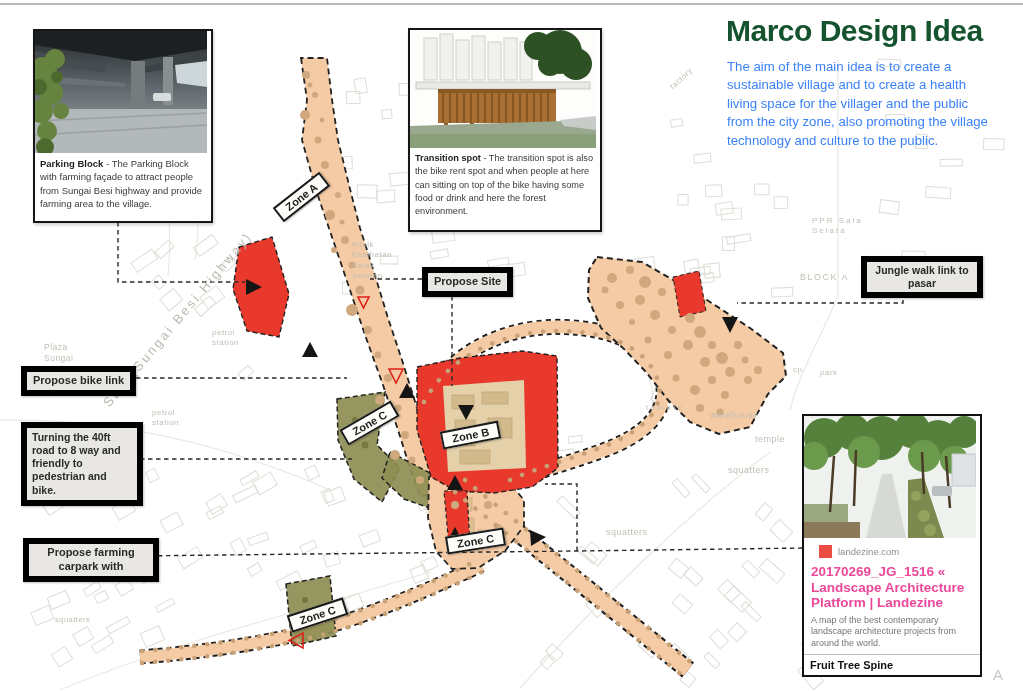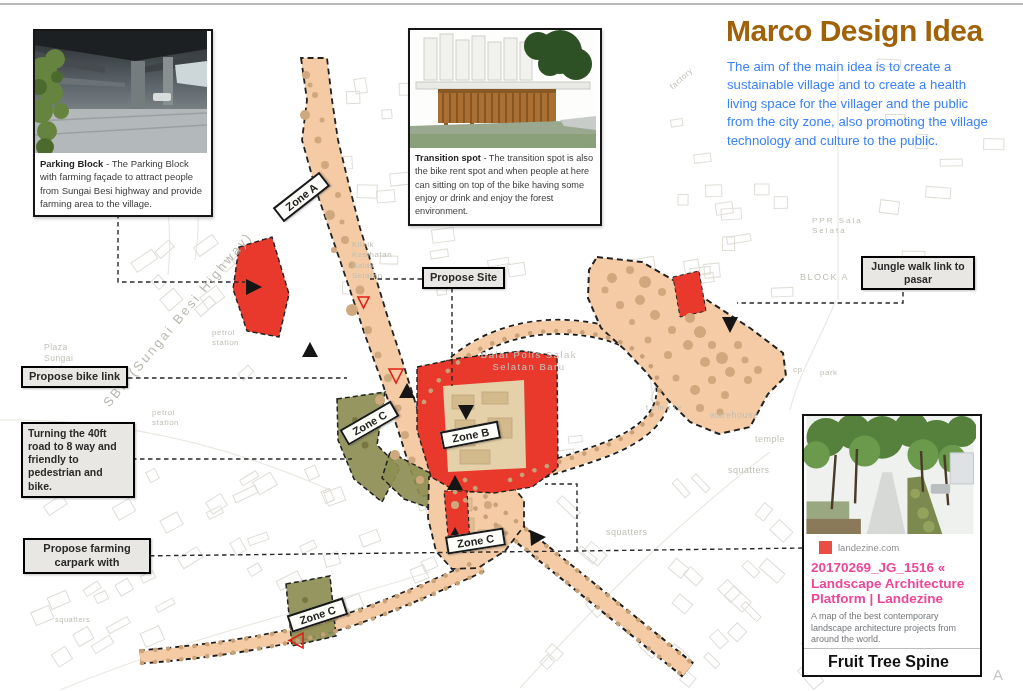--- a/index.html
+++ b/index.html
@@ -1,41 +1,41 @@
 <!DOCTYPE html>
 <html><head>
 <meta charset="utf-8">
 <style>
   html,body{margin:0;padding:0;background:#fff;}
   body{font-family:"Liberation Sans",sans-serif;}
   .board{position:relative;width:1023px;height:691px;background:#ffffff;overflow:hidden;}
   .toprule{position:absolute;left:0;top:3px;width:1023px;height:2px;background:#b9b9b9;}
   .map-svg{position:absolute;left:0;top:0;z-index:1;}
   .ghost{position:absolute;z-index:3;color:#bfbfb4;font-size:8px;line-height:1.3;white-space:pre-line;letter-spacing:.5px;}
-  .note{position:absolute;z-index:6;background:#e8e7e3;border:2px solid #000000;color:#2a2a2a;
+  .note{position:absolute;z-index:6;background:#e8e7e3;border:6px solid #000000;color:#2a2a2a;
         font-weight:bold;font-size:11px;line-height:1.25;padding:2px 6px;text-align:center;
         box-shadow:1px 1px 2px rgba(0,0,0,.25);}
   .ztag{position:absolute;z-index:6;background:#fdfdfa;border:2px solid #1a1a1a;color:#222;
         font-weight:bold;font-size:11px;padding:1px 9px;white-space:nowrap;box-shadow:1px 1px 2px rgba(0,0,0,.3);}
   .callout{position:absolute;z-index:7;background:#fff;border:2px solid #161616;box-shadow:1px 2px 3px rgba(0,0,0,.2);}
   .callout svg{display:block;}
-  .cap{padding:4px 5px 5px;color:#3a3a3a;}
+  .cap{padding:4px 5px 11px;color:#3a3a3a;}
   .cap b{color:#1f1f1f;}
   .cap-parking{font-size:9.5px;line-height:1.4;}
   .cap-transition{font-size:9.2px;line-height:1.45;}
-  .hdr-title{position:absolute;left:726px;top:14px;z-index:7;font-size:30px;font-weight:bold;color:#a16207;margin:0;letter-spacing:-.5px;}
+  .hdr-title{position:absolute;left:726px;top:14px;z-index:7;font-size:30px;font-weight:bold;color:#14532d;margin:0;letter-spacing:-.5px;}
   .hdr-body{position:absolute;left:727px;top:58px;width:266px;z-index:7;font-size:13.2px;line-height:1.4;color:#3b82f6;margin:0;}
   .card{position:absolute;left:802px;top:414px;width:176px;height:259px;z-index:7;background:#fff;border:2px solid #121212;display:flex;flex-direction:column;}
   .card-body{padding:7px 7px 2px 7px;flex:1;}
   .src-row{display:flex;align-items:center;gap:6px;margin-bottom:6px;padding-left:8px;}
   .src-sq{width:13px;height:13px;background:#ea4d44;flex:0 0 auto;}
   .src-txt{font-size:9.5px;color:#8d8d8d;}
   .card-title{font-size:13.5px;font-weight:bold;color:#ec4899;line-height:1.15;margin:0 0 4px 0;}
   .card-desc{font-size:9px;color:#72767a;line-height:1.3;margin:0;}
-  .card-foot{border-top:1px solid #bdbdbd;padding:4px 24px;font-size:16px;font-weight:bold;color:#111;}
+  .card-foot{border-top:1px solid #bdbdbd;padding:4px 6px;font-size:11px;font-weight:bold;color:#111;}
   .corner{position:absolute;left:993px;top:666px;z-index:7;font-size:15px;color:#c7c7c7;}
 </style>
 </head>
 <body>
 
 <div class="board">
   <div class="toprule"></div>
 
   <svg class="map-svg" width="1023" height="691" viewBox="0 0 1023 691">
 
@@ -352,22 +352,20 @@
 Besi</span>
   <span class="ghost" style="left:100px;top:400px;font-size:13px;letter-spacing:2.5px;color:#b9b9af;transform:rotate(-50deg);transform-origin:0 0;white-space:nowrap;">SBE (Sungai Besi Highway)</span>
   <span class="ghost" style="left:212px;top:328px;">petrol
 station</span>
   <span class="ghost" style="left:152px;top:408px;">petrol
 station</span>
   <span class="ghost" style="left:352px;top:240px;">Klinik
 Kesihatan
 Salak
 Selatan</span>
-  <span class="ghost" style="left:470px;top:349px;width:118px;text-align:center;font-size:9.5px;letter-spacing:1.5px;color:#c6c6bc;">Balai Polis Salak
-Selatan Baru</span>
   <span class="ghost" style="left:668px;top:74px;transform:rotate(-42deg);">factory</span>
   <span class="ghost" style="left:812px;top:216px;letter-spacing:2px;">PPR Sala
 Selata</span>
   <span class="ghost" style="left:800px;top:272px;font-size:9px;letter-spacing:1.5px;">BLOCK A</span>
   <span class="ghost" style="left:793px;top:365px;text-align:center;">cp</span>
   <span class="ghost" style="left:820px;top:368px;">park</span>
   <span class="ghost" style="left:710px;top:410px;font-size:9px;">warehouse</span>
   <span class="ghost" style="left:755px;top:434px;font-size:9px;">temple</span>
   <span class="ghost" style="left:646px;top:403px;font-size:7px;letter-spacing:3px;">temple</span>
   <span class="ghost" style="left:728px;top:465px;font-size:9px;">squatters</span>
@@ -451,21 +449,21 @@
         <rect x="34" y="93" width="4" height="14"></rect>
           <rect x="60" y="93" width="4" height="16"></rect>
         <rect x="90" y="93" width="4" height="15"></rect>
           <rect x="120" y="93" width="4" height="14"></rect>
         <rect x="140" y="93" width="4" height="12"></rect>
       </g>
       <polygon points="0,96 186,90 186,118 0,118" fill="#9aa88f"></polygon>
       <rect x="0" y="104" width="186" height="14" fill="#8aa07b"></rect>
       <polygon points="150,90 186,86 186,100 154,96" fill="#c7ccc9"></polygon>
     </svg>
-    <p class="cap cap-transition" style="margin:0;"><b>Transition spot</b><span>  - The transition spot is also the bike rent spot and when people at here can sitting on top of the bike having some enjoy or drink and enjoy the forest environment.</span></p>
+    <p class="cap cap-transition" style="margin:0;"><b>Transition spot</b><span>  - The transition spot is also the bike rent spot and when people at here can sitting on top of the bike having some food or drink and here the forest environment.</span></p>
   </div>
 
   <h1 class="hdr-title">Marco Design Idea</h1>
   <p class="hdr-body">The aim of the main idea is to create a sustainable village and to create a health living space for the villager and the public from the city zone, also promoting the village technology and culture to the public.</p>
 
   <div class="card">
     <svg width="172" height="122" viewBox="0 0 172 122">
       <rect width="172" height="122" fill="#eef1ee"></rect>
       <g fill="#55813c">
         <circle cx="20" cy="22" r="20"></circle>

